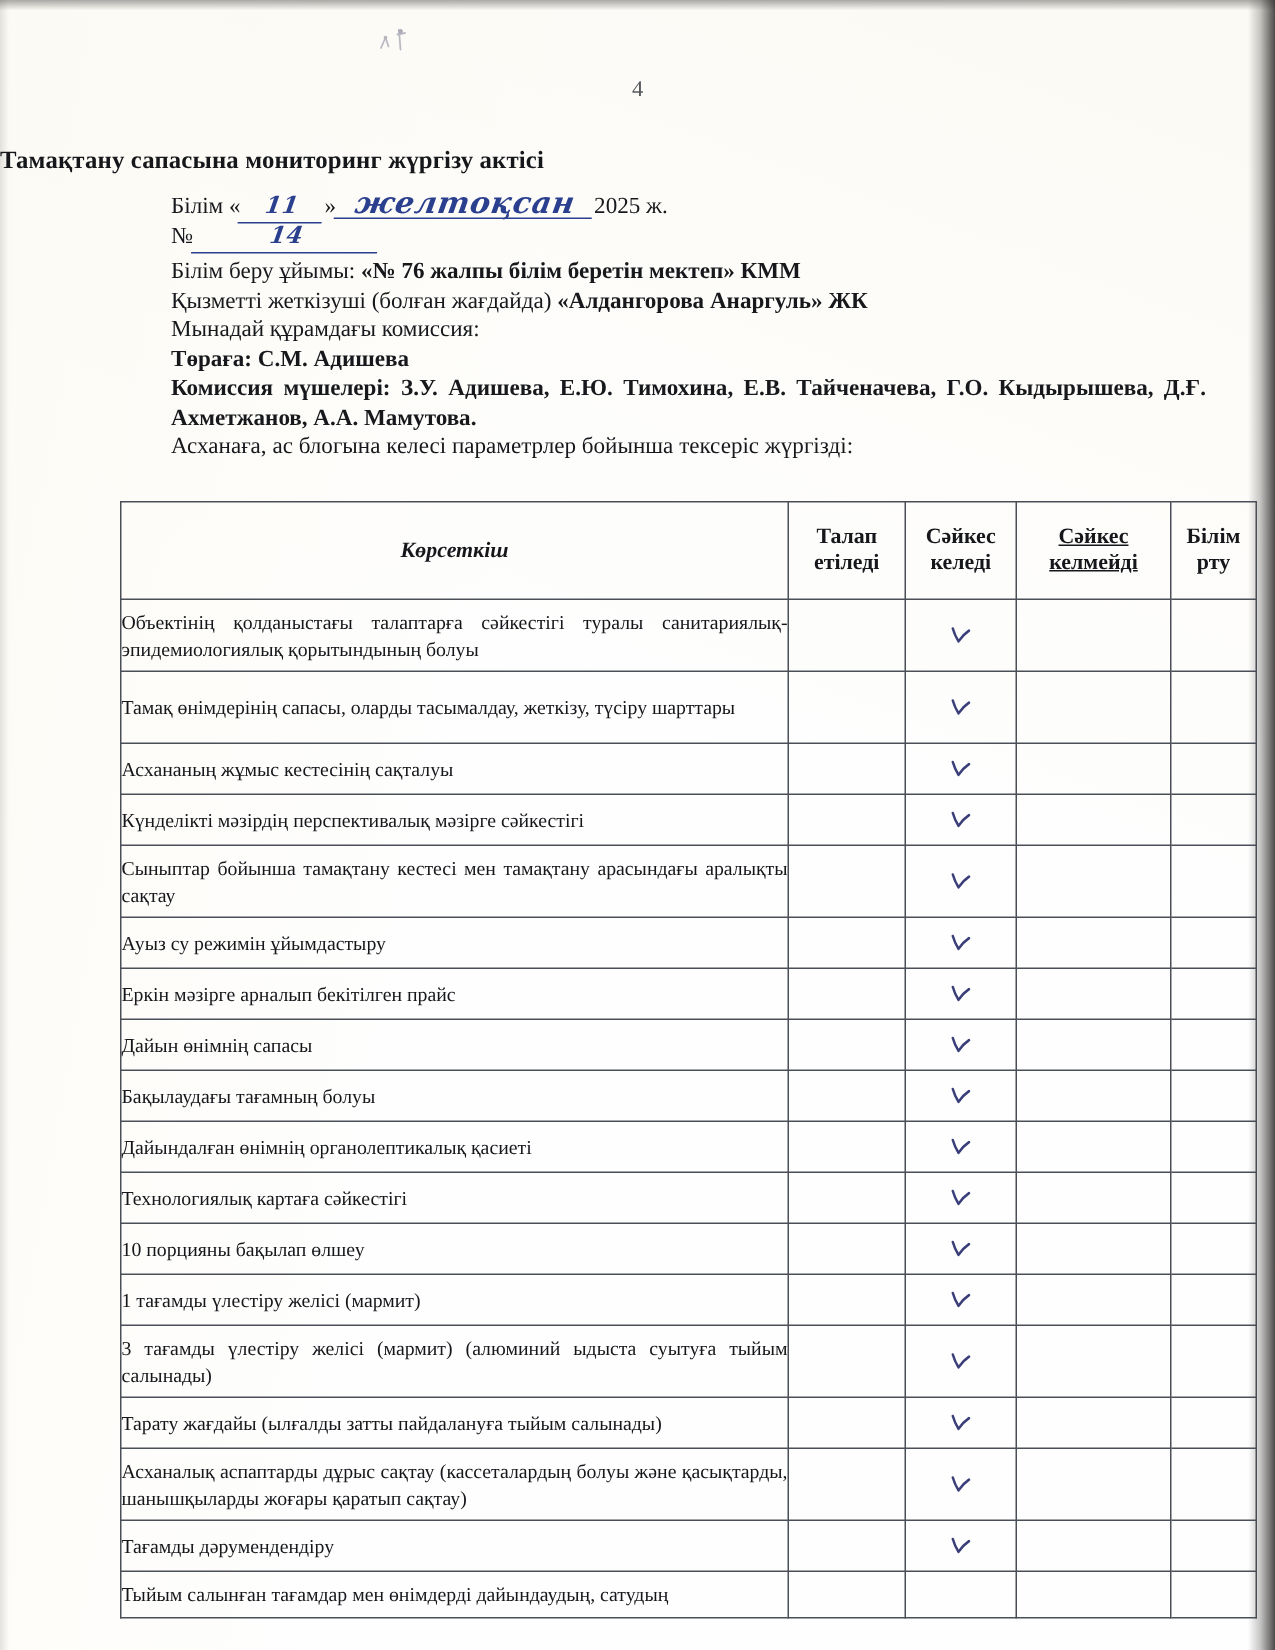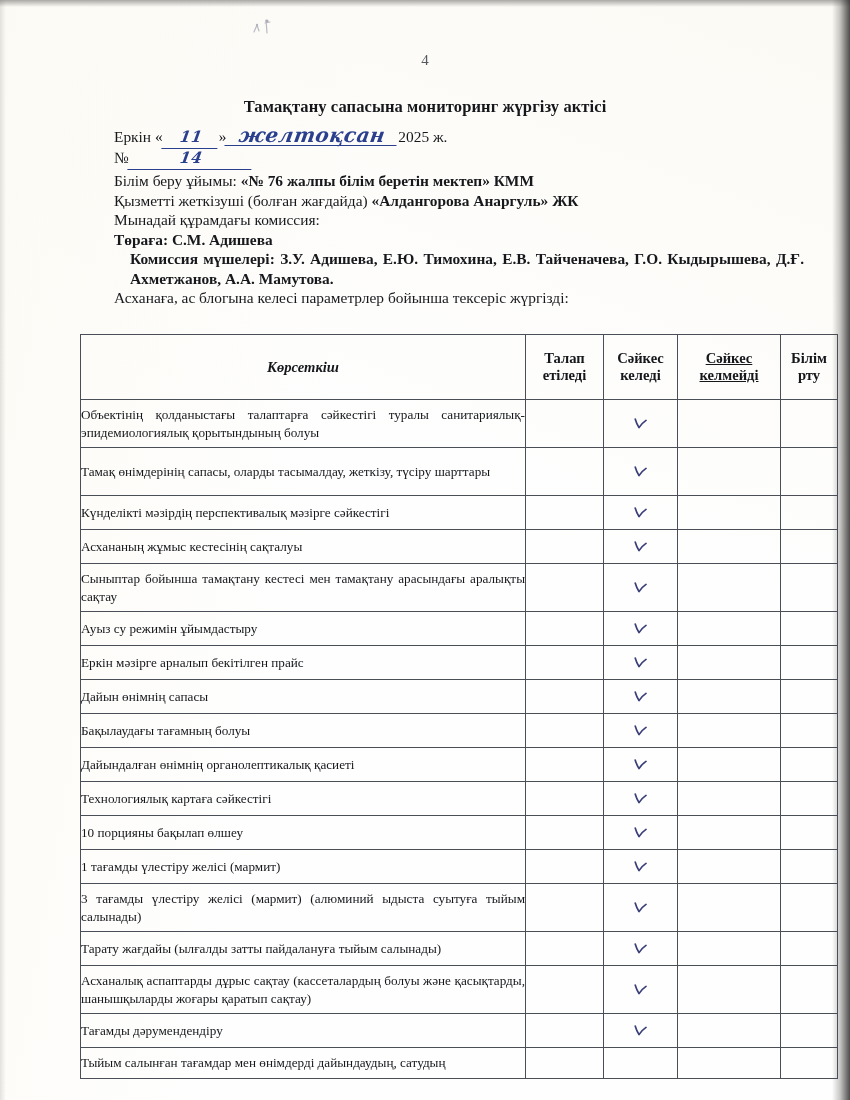--- a/index.html
+++ b/index.html
@@ -51,21 +51,21 @@
   
   #page-number {
     position: absolute; left: 0; top: 52px;
     width: 850px; text-align: center;
     font-size: 15px; color: #55585c;
   }
 
   
   #doc-title {
     position: absolute; left: 0; top: 86px;
-    width: 850px; text-align: center;
+    width: 850px; text-align: left;
     font-size: 16.5px; font-weight: bold;
     letter-spacing: .1px;
     color: #15171b;
   }
 
   
   #preamble {
     position: absolute;
     left: 114px; top: 126px;
     width: 690px;
@@ -167,21 +167,21 @@
     <circle cx="9" cy="9" r="1.2" fill="#5d6079"></circle>
   </svg>
 
   <div id="page-number">4</div>
 
   <h1 id="doc-title">Тамақтану сапасына мониторинг жүргізу актісі</h1>
 
   <div id="preamble">
 
     <div class="pline date-row">
-      <span>Еркін «</span><span class="hw hw-underline" id="hw-day">11</span><span>»</span><span class="hw hw-underline" id="hw-month">желтоқсан</span><span>2025 ж.</span>
+      <span>Білім «</span><span class="hw hw-underline" id="hw-day">11</span><span>»</span><span class="hw hw-underline" id="hw-month">желтоқсан</span><span>2025 ж.</span>
     </div>
 
     <div class="pline num-row">
       <span>№</span><span class="hw hw-underline" id="hw-num">14</span>
     </div>
 
     <div class="pline">
       <span>Білім беру ұйымы:</span>
       <span class="bold">«№ 76 жалпы білім беретін мектеп» КММ</span>
     </div>
@@ -191,21 +191,21 @@
       <span class="bold">«Алдангорова Анаргуль» ЖК</span>
     </div>
 
     <div class="pline">Мынадай құрамдағы комиссия:</div>
 
     <div class="pline">
       <span class="bold">Төраға:</span>
       <span class="bold">С.М. Адишева</span>
     </div>
 
-    <div class="pline wrap bold" style="text-align: justify; text-align-last: left; margin-left: 16px;">
+    <div class="pline wrap bold" style="text-align: justify; text-align-last: left;">
       <span>Комиссия мүшелері:</span>
       <span>З.У. Адишева, Е.Ю. Тимохина, Е.В. Тайченачева, Г.О. Кыдырышева, Д.Ғ. Ахметжанов, А.А. Мамутова.</span>
     </div>
 
     <div class="pline">Асханаға, ас блогына келесі параметрлер бойынша тексеріс жүргізді:</div>
   </div>
 
   <table id="check-table">
     <thead>
       <tr>
@@ -229,30 +229,30 @@
         <tr class="r2">
           <td class="indicator">Тамақ өнімдерінің сапасы, оларды тасымалдау, жеткізу, түсіру шарттары</td>
           <td class="mark-cell"></td>
           <td class="mark-cell"><span class="tick"><svg viewBox="0 0 17 17" aria-hidden="true">
                 <path d="M3.2 4.0 C4.1 7.2 5.4 10.0 7.0 12.6 C9.0 9.6 11.3 7.2 14.0 5.4" fill="none" stroke="#3a3f7a" stroke-width="1.7" stroke-linecap="round" stroke-linejoin="round"></path>
               </svg></span></td>
           <td class="mark-cell"></td>
           <td class="mark-cell"></td>
         </tr>
         <tr class="r1">
+          <td class="indicator">Асхананың жұмыс кестесінің сақталуы</td>
+          <td class="mark-cell"></td>
+          <td class="mark-cell"><span class="tick"><svg viewBox="0 0 17 17" aria-hidden="true">
+                <path d="M3.2 4.0 C4.1 7.2 5.4 10.0 7.0 12.6 C9.0 9.6 11.3 7.2 14.0 5.4" fill="none" stroke="#3a3f7a" stroke-width="1.7" stroke-linecap="round" stroke-linejoin="round"></path>
+              </svg></span></td>
+          <td class="mark-cell"></td>
+          <td class="mark-cell"></td>
+        </tr>
+        <tr class="r1">
           <td class="indicator">Күнделікті мәзірдің перспективалық мәзірге сәйкестігі</td>
-          <td class="mark-cell"></td>
-          <td class="mark-cell"><span class="tick"><svg viewBox="0 0 17 17" aria-hidden="true">
-                <path d="M3.2 4.0 C4.1 7.2 5.4 10.0 7.0 12.6 C9.0 9.6 11.3 7.2 14.0 5.4" fill="none" stroke="#3a3f7a" stroke-width="1.7" stroke-linecap="round" stroke-linejoin="round"></path>
-              </svg></span></td>
-          <td class="mark-cell"></td>
-          <td class="mark-cell"></td>
-        </tr>
-        <tr class="r1">
-          <td class="indicator">Асхананың жұмыс кестесінің сақталуы</td>
           <td class="mark-cell"></td>
           <td class="mark-cell"><span class="tick"><svg viewBox="0 0 17 17" aria-hidden="true">
                 <path d="M3.2 4.0 C4.1 7.2 5.4 10.0 7.0 12.6 C9.0 9.6 11.3 7.2 14.0 5.4" fill="none" stroke="#3a3f7a" stroke-width="1.7" stroke-linecap="round" stroke-linejoin="round"></path>
               </svg></span></td>
           <td class="mark-cell"></td>
           <td class="mark-cell"></td>
         </tr>
         <tr class="r2">
           <td class="indicator">Сыныптар бойынша тамақтану кестесі мен тамақтану арасындағы аралықты сақтау</td>
           <td class="mark-cell"></td>

